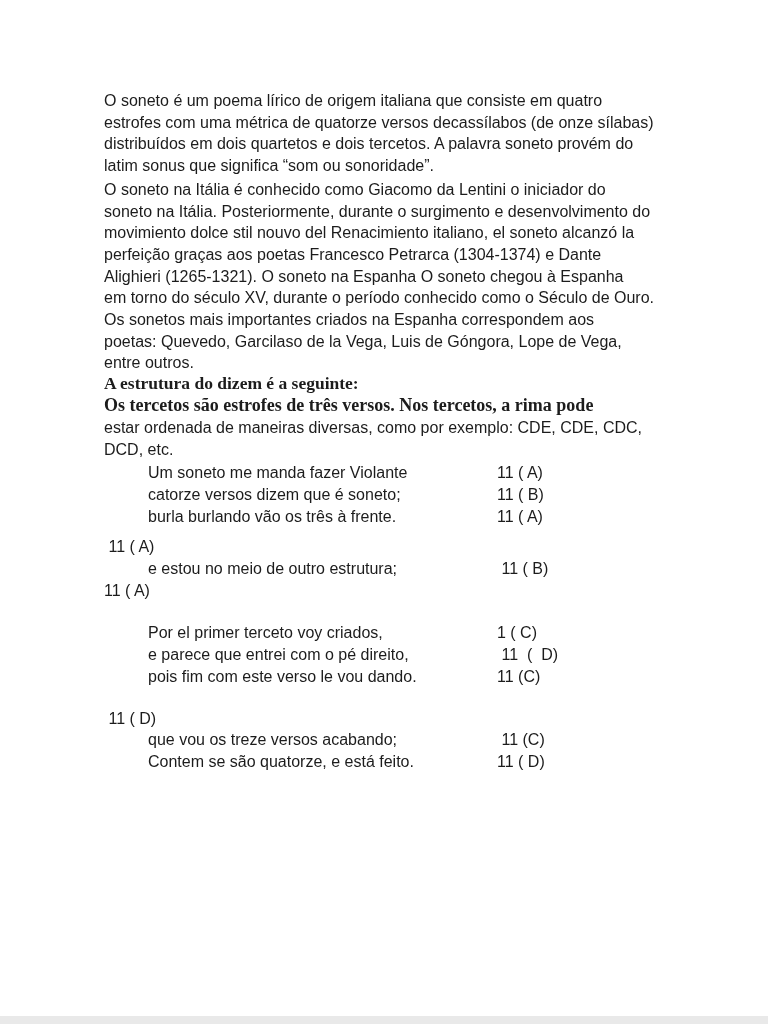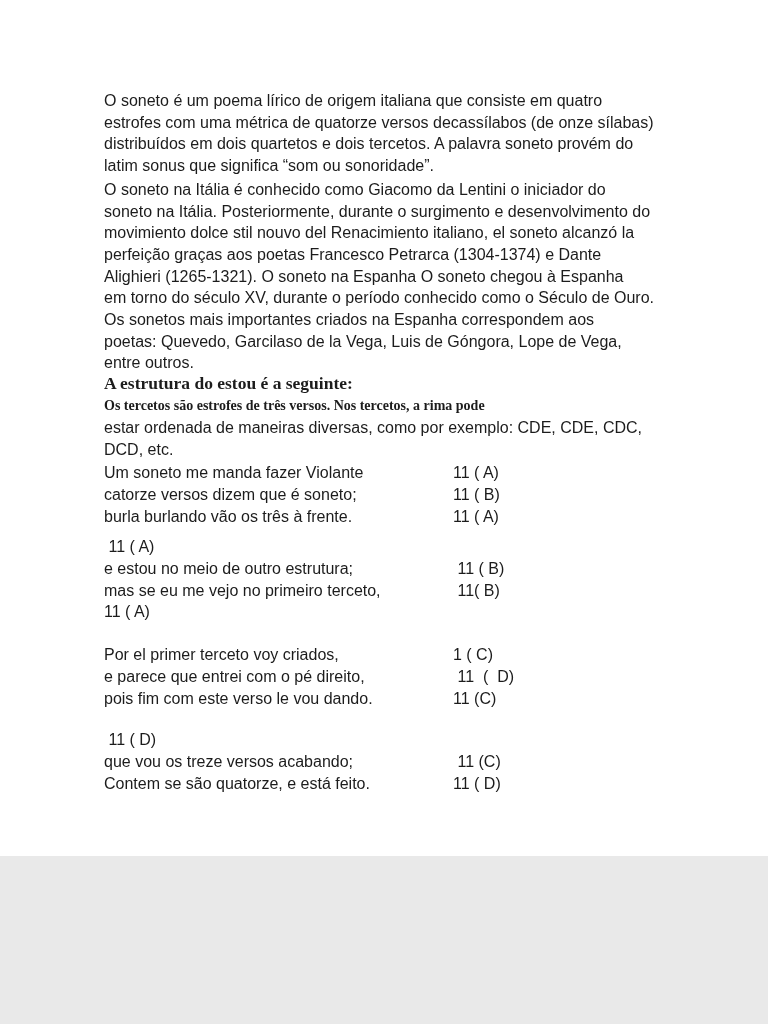--- a/index.html
+++ b/index.html
@@ -1,21 +1,21 @@
 <!DOCTYPE html>
 <html style="--background: #ffffff; --text: #1c1c1c;"><head>
 <meta charset="utf-8">
 <style>
   :root { --background:#ffffff; --text:#1c1c1c; }
   * { box-sizing: border-box; margin: 0; padding: 0; }
   html,body { background:#e9e9e9; }
   .page {
     position: relative;
     width: 768px;
-    height: 856px;
+    height: 1016px;
     background: var(--background);
     overflow: hidden;
     margin: 0 auto;
   }
   .content {
     position: absolute;
     left: 104px;
     top: 90px;
     width: 644px;
     color: var(--text);
@@ -34,31 +34,31 @@
     font-weight: bold;
     font-size: 17.5px;
     line-height: 18px;
     margin: 0;
   }
   .mixed { margin-top: 3px; margin-bottom: 2px; }
   .serif-lead {
     display: block;
     font-family: "Liberation Serif", "DejaVu Serif", serif;
     font-weight: bold;
-    font-size: 14px;
+    font-size: 18px;
     line-height: 21.7px;
   }
   .rest { display: block; white-space: pre-wrap; }
   .quartets { margin-bottom: 0; }
   .stanza { margin: 0; }
   .stanza.s2 { margin-top: 9px; }
   .stanza.s3 { margin-top: 21px; }
   .stanza.s4 { margin-top: 20px; }
   .verse { display: flex; }
-  .vtext { white-space: pre; min-width: 349px; }
+  .vtext { white-space: pre; min-width: 349px; margin-left: 44px; }
   .meter { white-space: pre; }
 </style>
 </head>
 <body>
 
 <div class="page">
   <div class="content">
 
     <p class="para intro">O soneto é um poema lírico de origem italiana que consiste em quatro
 estrofes com uma métrica de quatorze versos decassílabos (de onze sílabas)
@@ -68,21 +68,21 @@
     <p class="para history">O soneto na Itália é conhecido como Giacomo da Lentini o iniciador do
 soneto na Itália. Posteriormente, durante o surgimento e desenvolvimento do
 movimiento dolce stil nouvo del Renacimiento italiano, el soneto alcanzó la
 perfeição graças aos poetas Francesco Petrarca (1304-1374) e Dante
 Alighieri (1265-1321). O soneto na Espanha O soneto chegou à Espanha
 em torno do século XV, durante o período conhecido como o Século de Ouro.
 Os sonetos mais importantes criados na Espanha correspondem aos
 poetas: Quevedo, Garcilaso de la Vega, Luis de Góngora, Lope de Vega,
 entre outros.</p>
 
-    <p class="heading-serif">A estrutura do estou é a seguinte:</p>
+    <p class="heading-serif">A estrutura do dizem é a seguinte:</p>
 
 
     <div class="mixed">
       <span class="serif-lead">Os tercetos são estrofes de três versos. Nos tercetos, a rima pode</span>
       <span class="rest">estar ordenada de maneiras diversas, como por exemplo: CDE, CDE, CDC,
 DCD, etc.</span>
     </div>
 
     <div class="stanza s1">
       <div class="verse">
@@ -99,24 +99,20 @@
       </div>
     </div>
 
     <div class="stanza s2">
       <div class="verse">
         <span class="meter"> 11 ( A)</span>
       </div>
       <div class="verse">
         <span class="vtext">e estou no meio de outro estrutura;</span>
         <span class="meter"> 11 ( B)</span>
-      </div>
-      <div class="verse">
-        <span class="vtext">mas se eu me vejo no primeiro terceto,</span>
-        <span class="meter"> 11( B)</span>
       </div>
       <div class="verse">
         <span class="meter">11 ( A)</span>
       </div>
     </div>
 
     <div class="stanza s3">
       <div class="verse">
         <span class="vtext">Por el primer terceto voy criados,</span>
         <span class="meter">1 ( C)</span>

